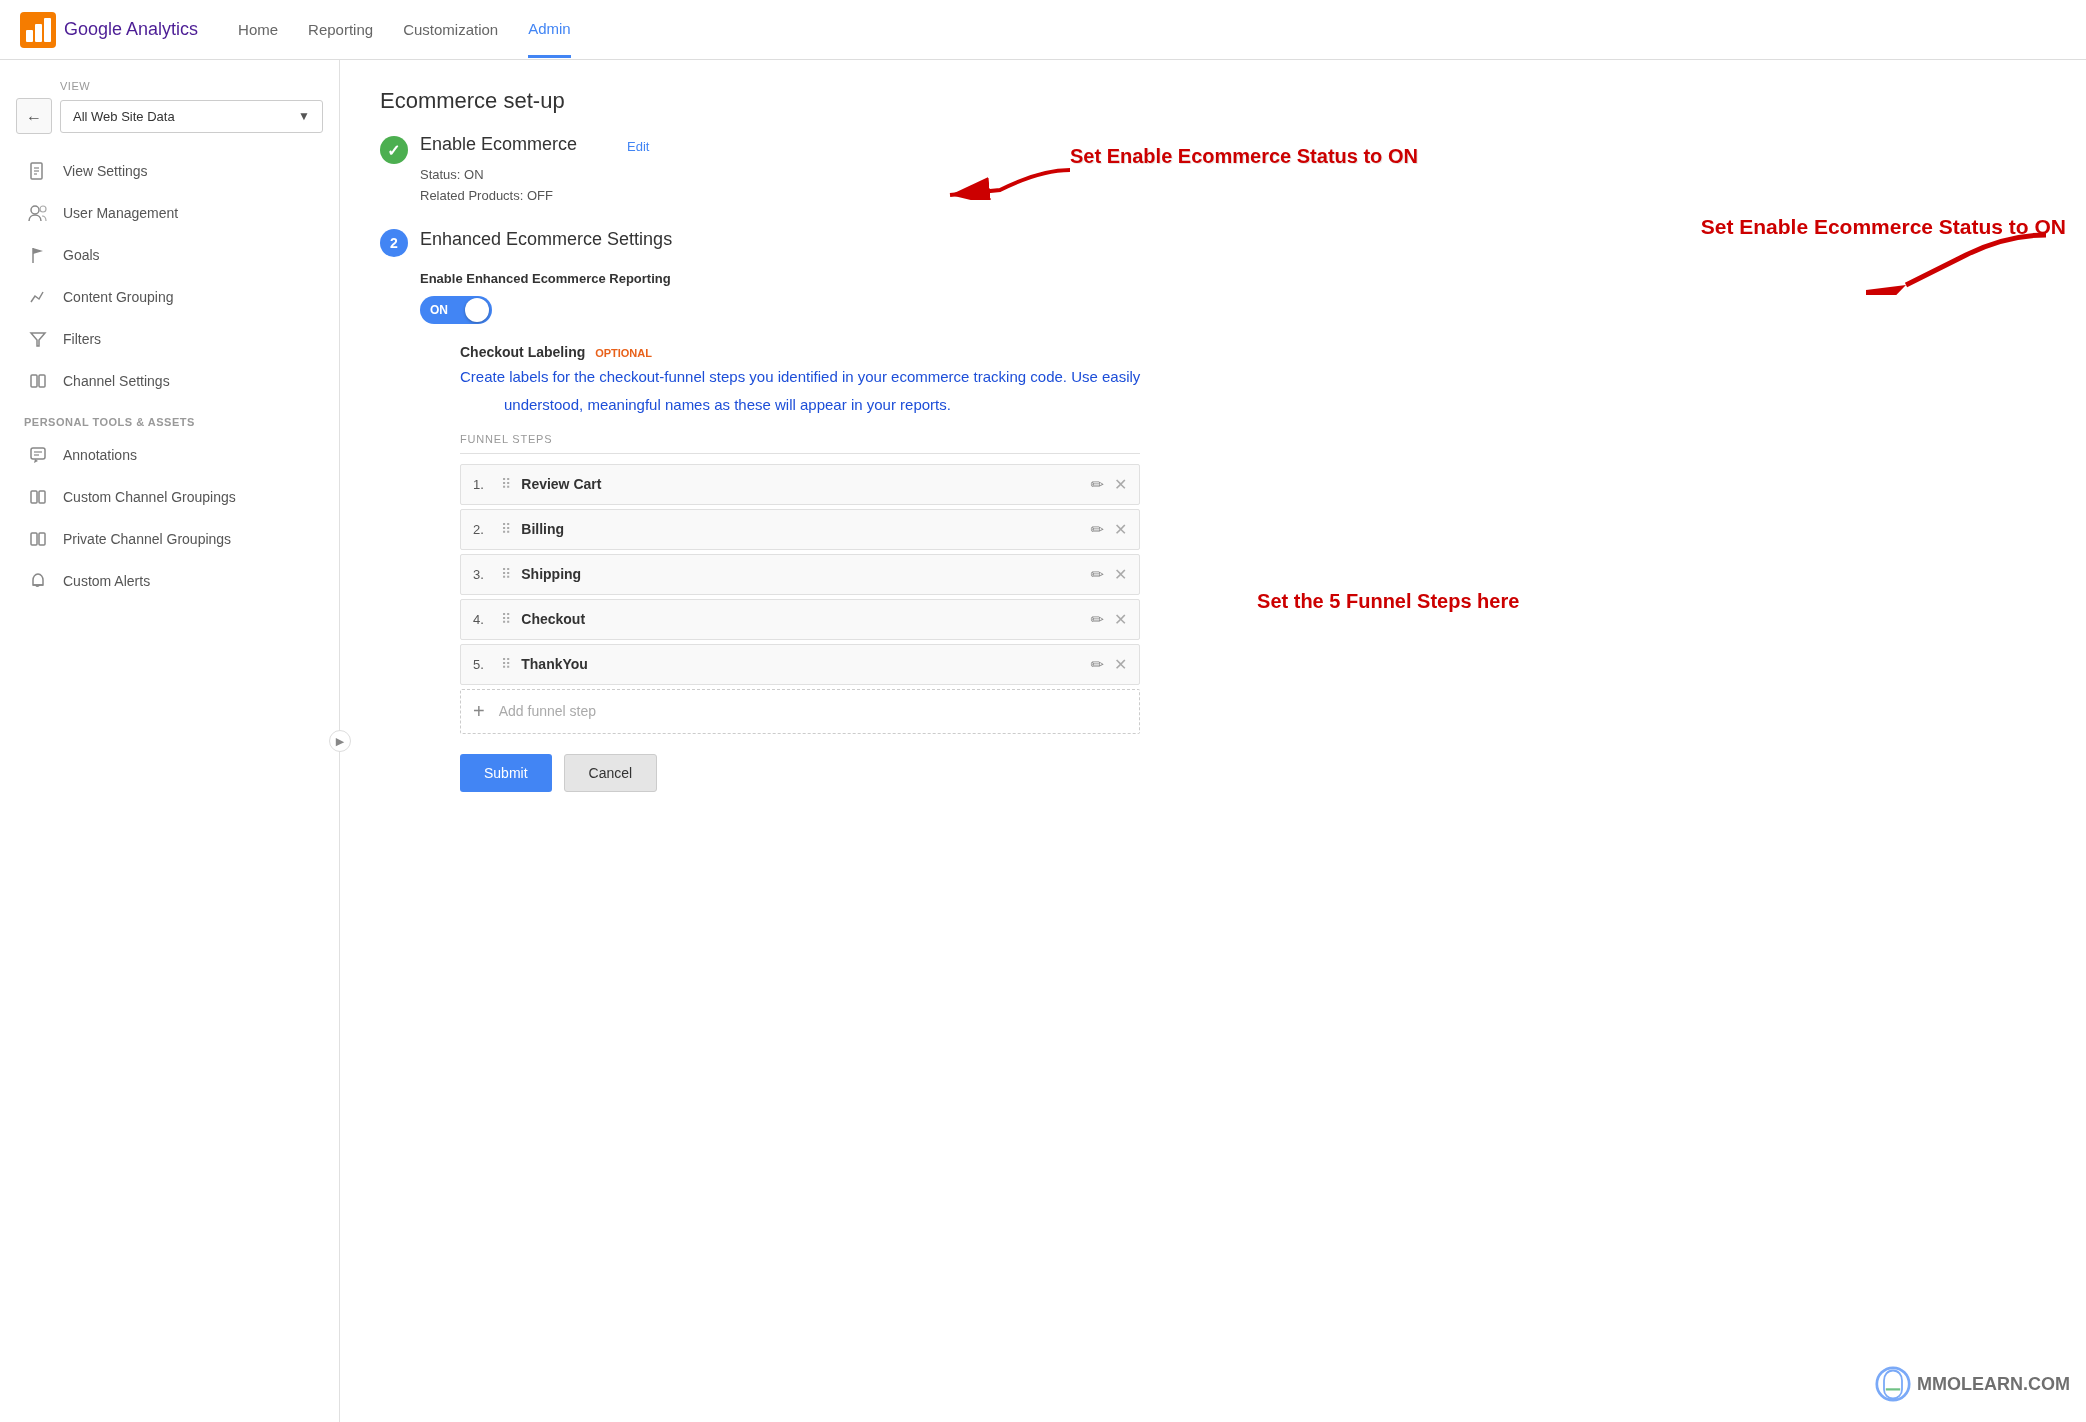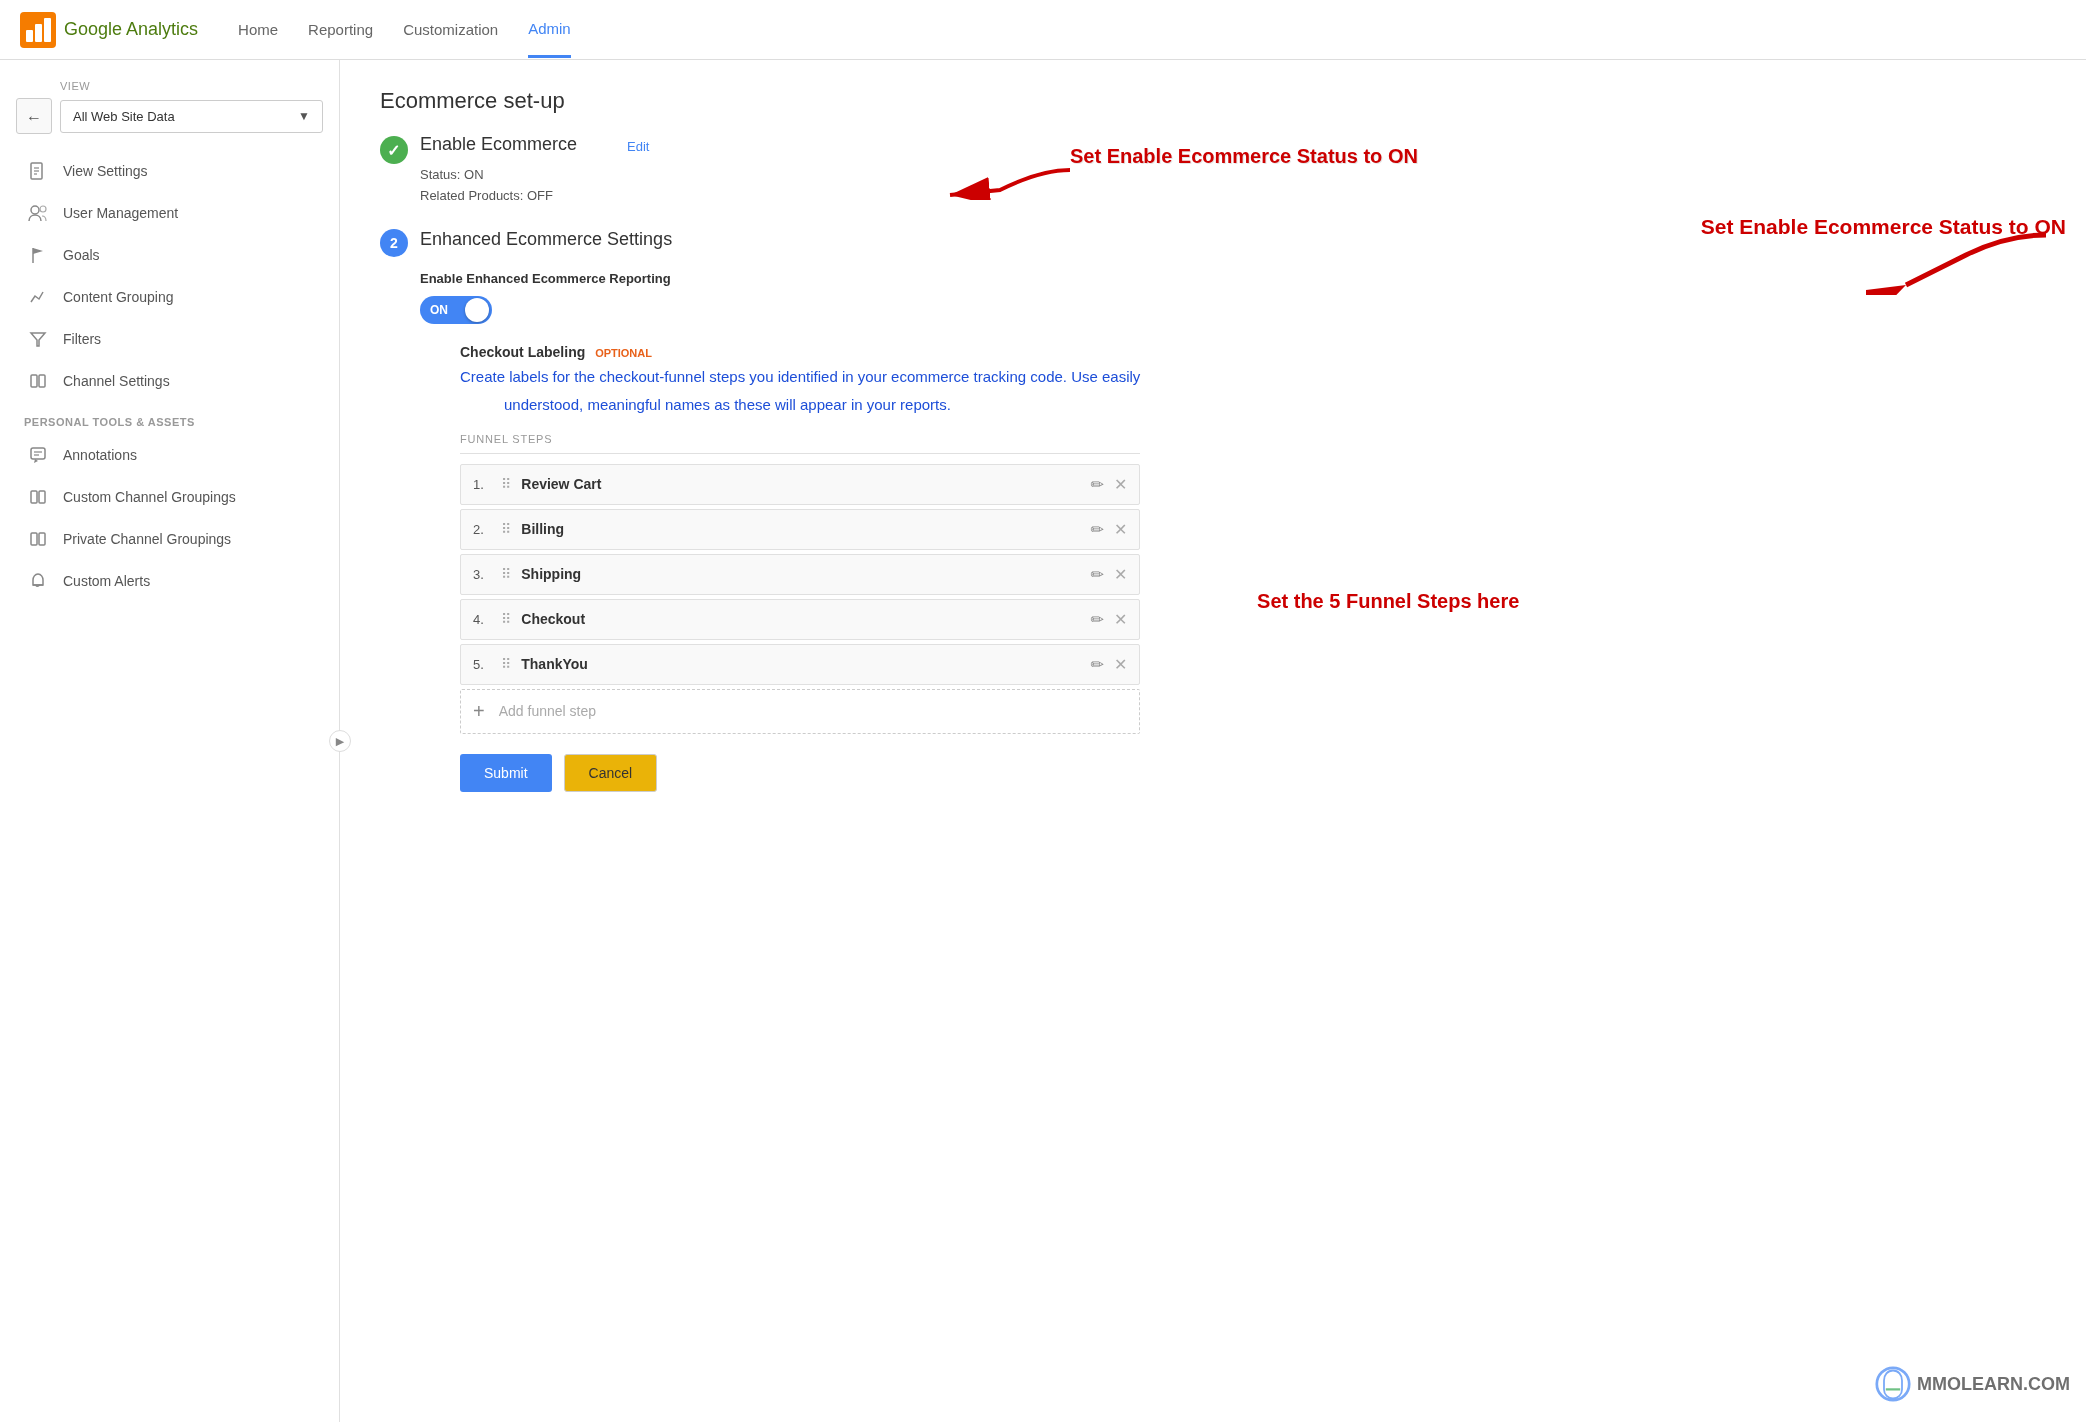--- a/index.html
+++ b/index.html
@@ -20,21 +20,21 @@
       align-items: center;
       margin-right: 40px;
     }
     .logo-icon {
       width: 36px;
       height: 36px;
       margin-right: 8px;
     }
     .logo-text {
       font-size: 18px;
-      color: #4d7c0f;
+      color: #4c1d95;
     }
     .nav-links {
       display: flex;
       align-items: center;
       gap: 30px;
       flex: 1;
     }
     .nav-link {
       color: #666;
       text-decoration: none;
@@ -349,21 +349,21 @@
     .btn-submit {
       background: #4285f4;
       color: #fff;
       border: none;
       padding: 10px 24px;
       font-size: 14px;
       border-radius: 3px;
       cursor: pointer;
     }
     .btn-cancel {
-      background: #eab308;
+      background: #e5e5e5;
       color: #333;
       border: 1px solid #ccc;
       padding: 10px 24px;
       font-size: 14px;
       border-radius: 3px;
       cursor: pointer;
     }
 
     
     .watermark {

